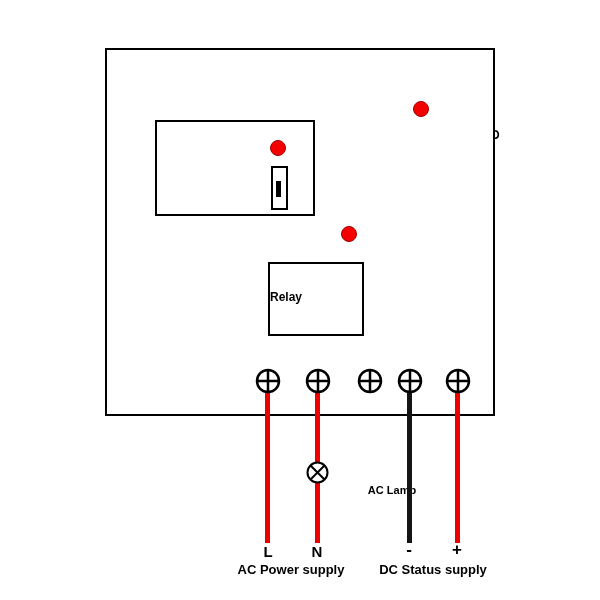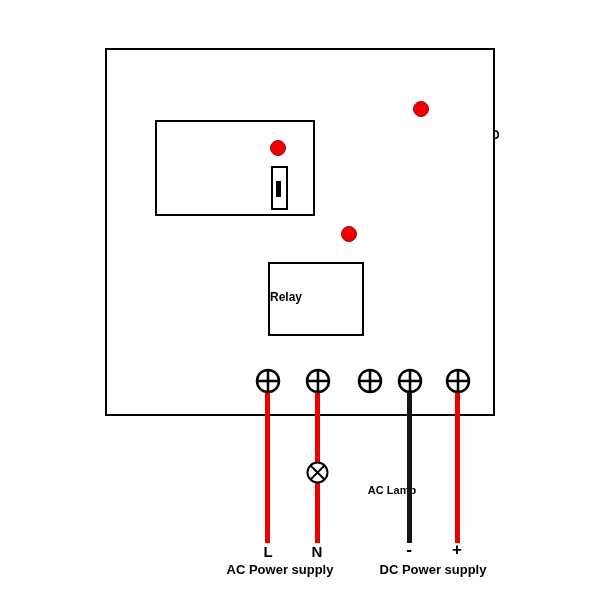--- a/index.html
+++ b/index.html
@@ -111,16 +111,16 @@
         <line x1="19.5" y1="5.5" x2="5.5" y2="19.5" stroke="#000" stroke-width="2"></line>
       </svg>
   </div>
   <div class="label small centered" style="left:352px;top:484px;font-size:11px;">AC Lamp</div>
 
   <div class="label bottom-label centered" style="left:268px;top:543px;">L</div>
   <div class="label bottom-label centered" style="left:317px;top:543px;">N</div>
   <div class="label bottom-label centered" style="left:409px;top:540px;font-size:17px;">-</div>
   <div class="label bottom-label centered" style="left:457px;top:540px;font-size:17px;">+</div>
 
-  <div class="label supply-label centered" style="left:280px;top:562px;">AC Power supply</div>
-  <div class="label supply-label centered" style="left:433px;top:562px;">DC Power supply</div>
+  <div class="label supply-label centered" style="left:291px;top:562px;">AC Power supply</div>
+  <div class="label supply-label centered" style="left:433px;top:562px;">DC Status supply</div>
 
 </div>
 
 </body></html>

